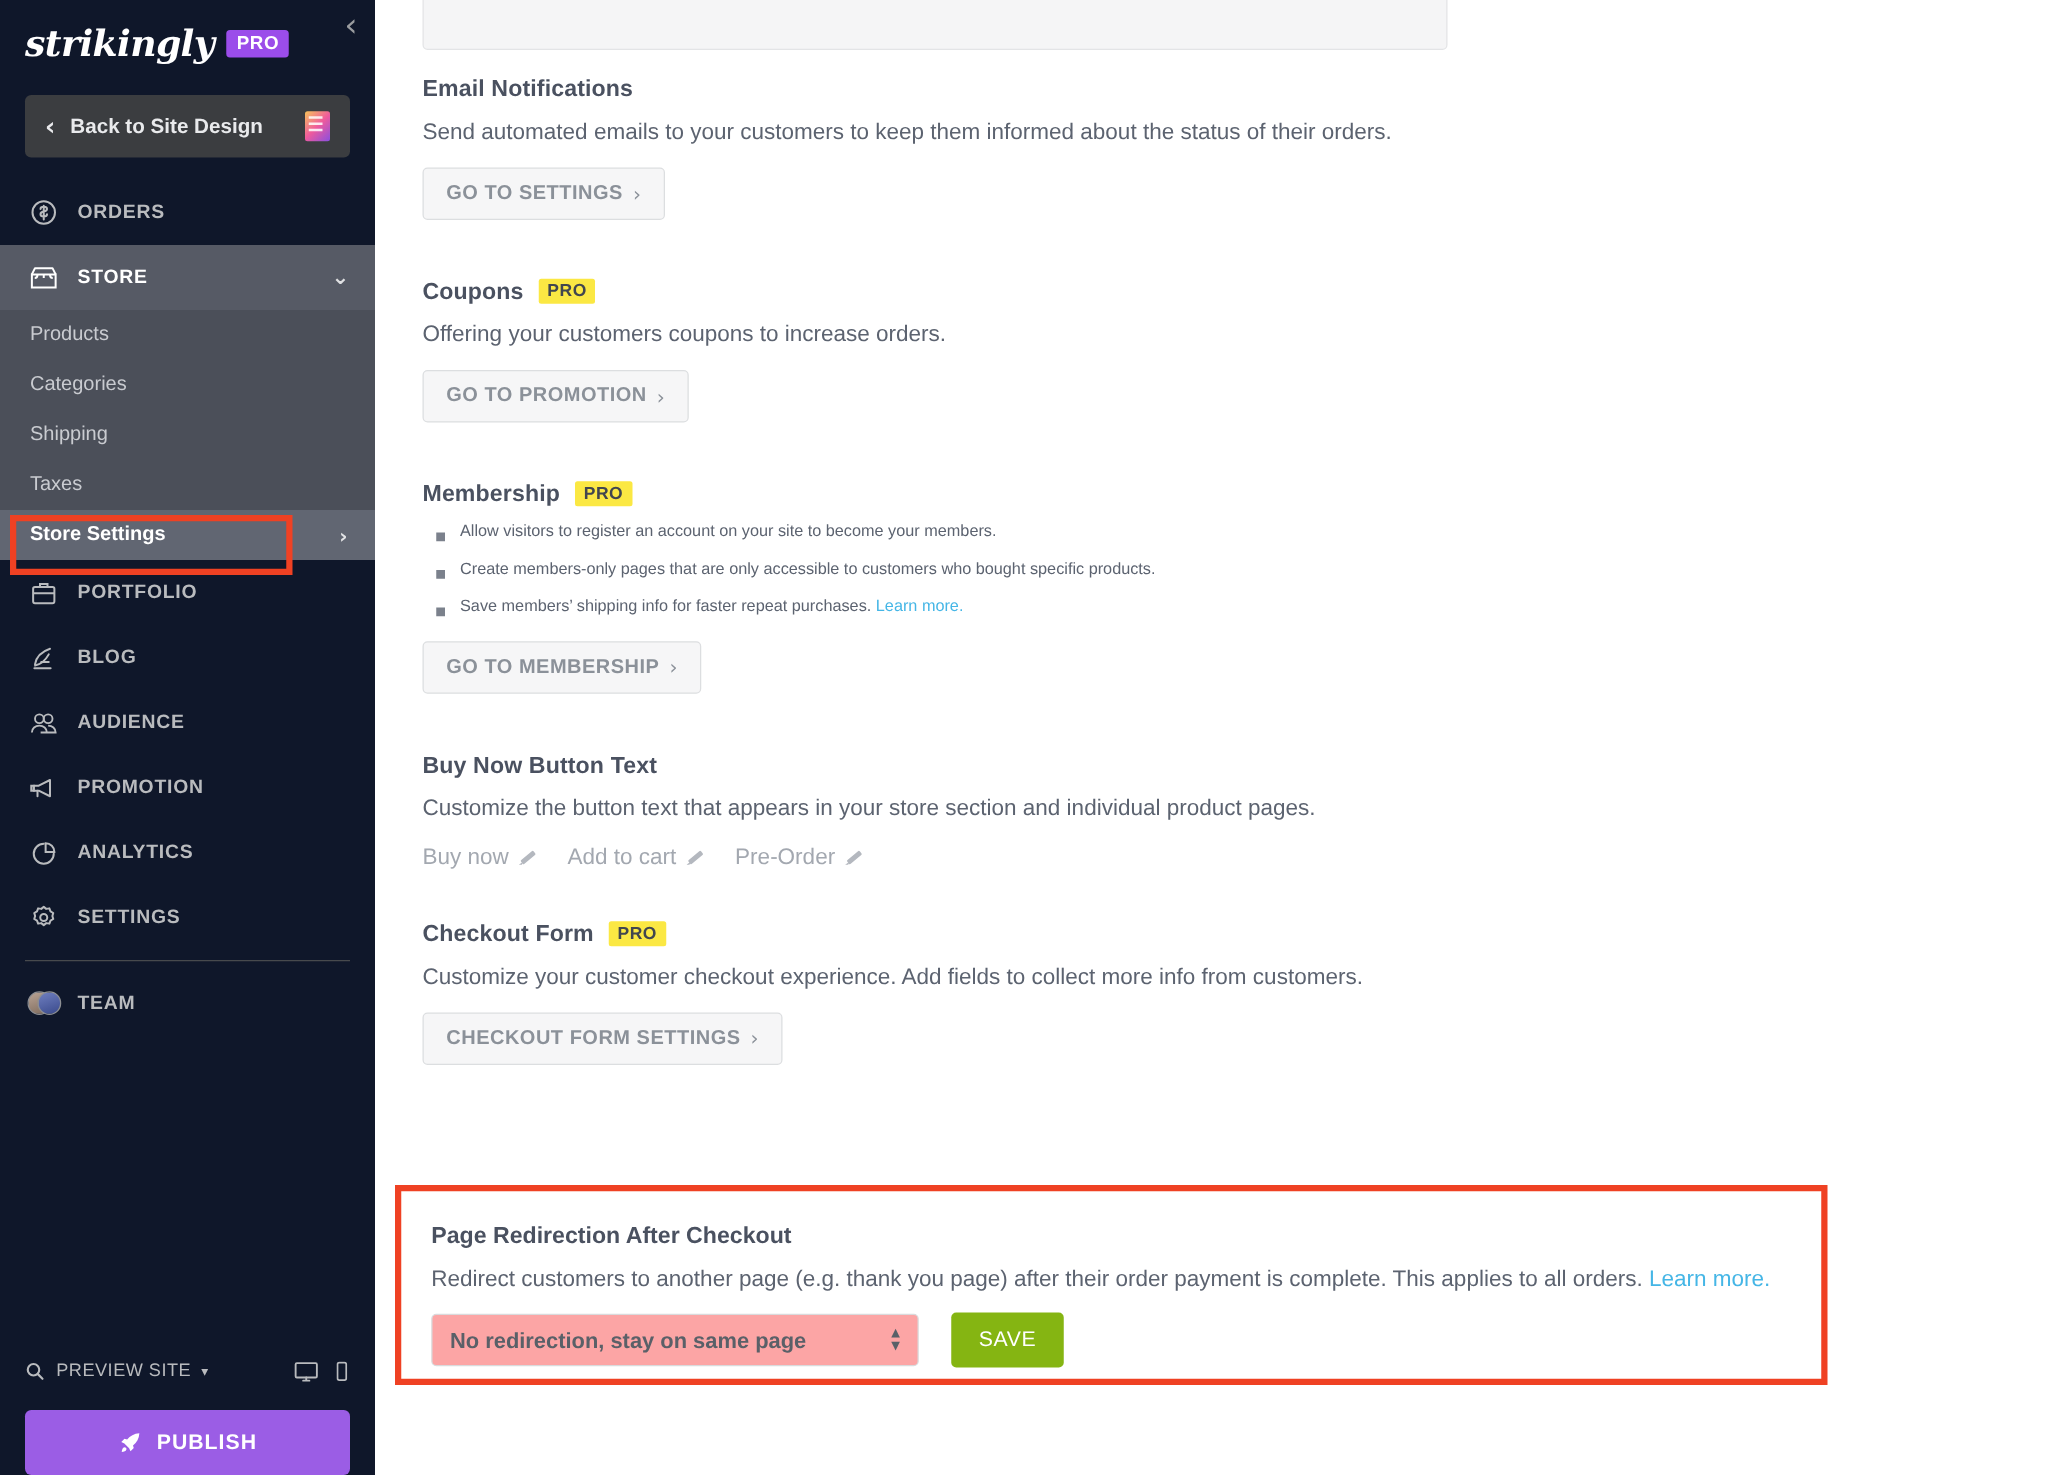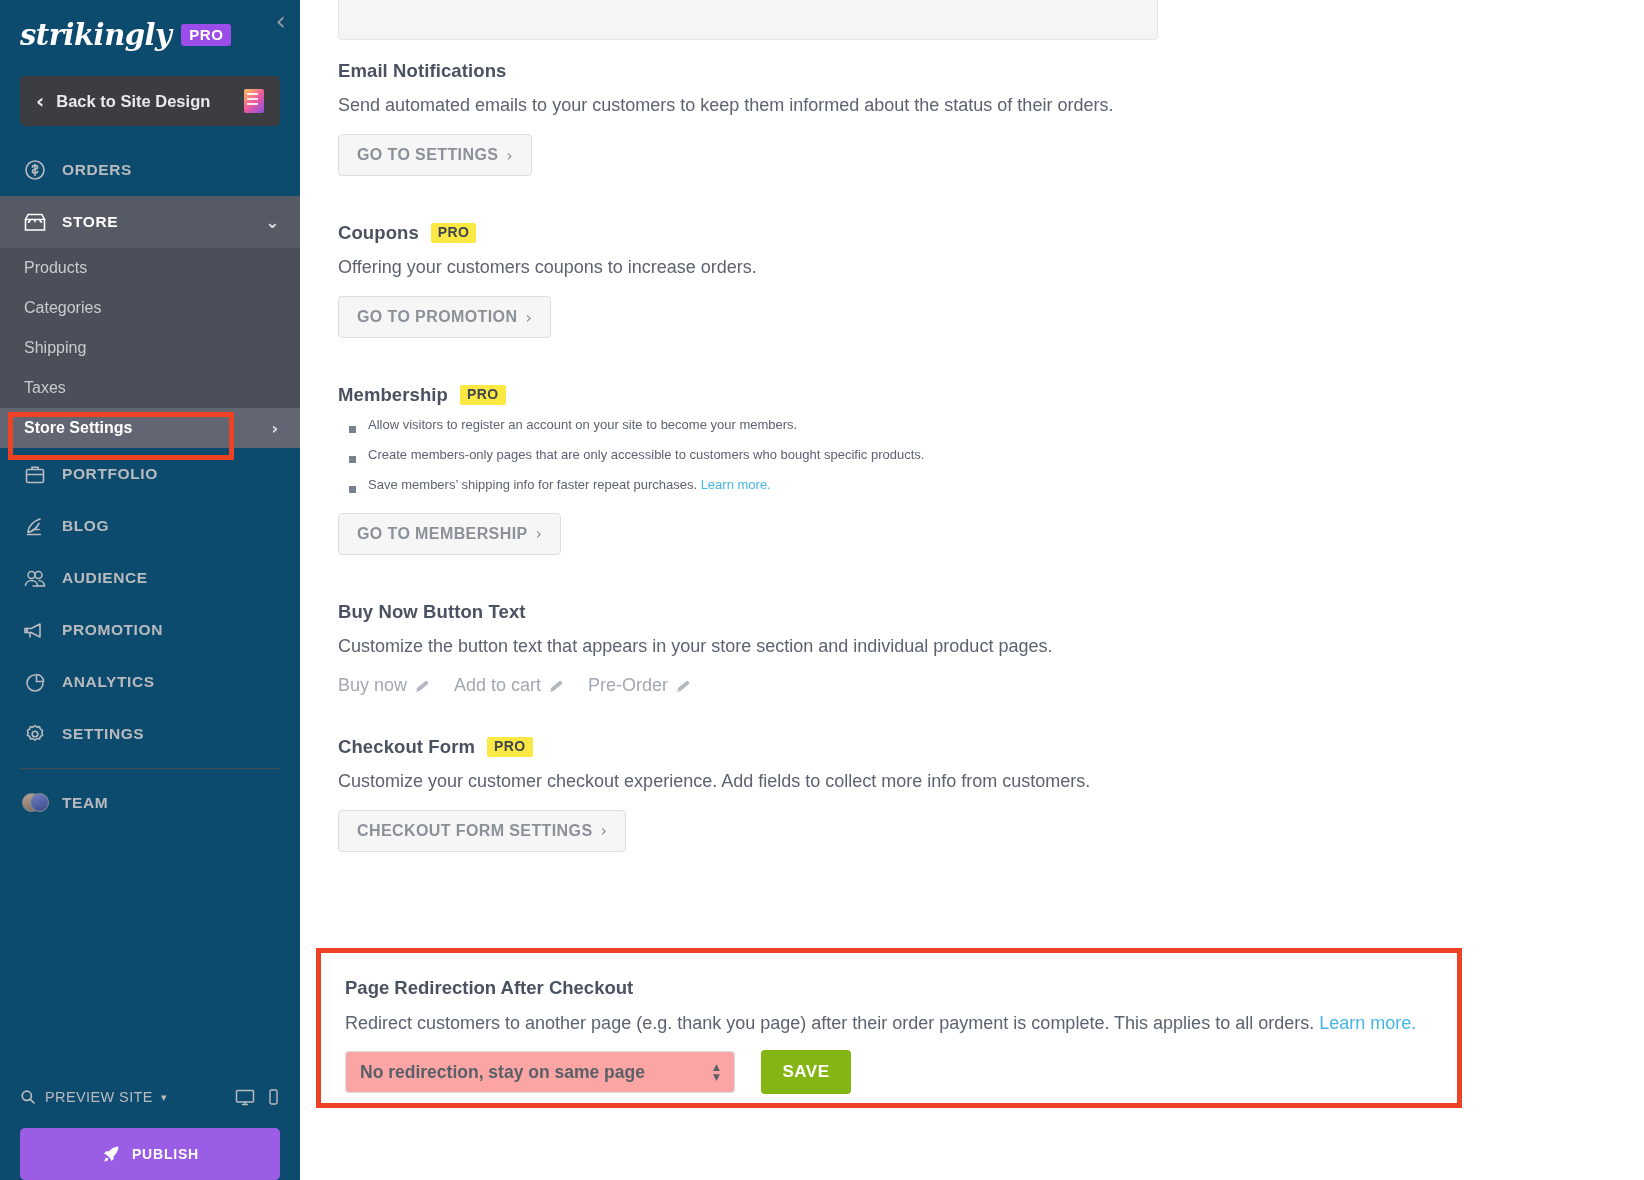--- a/index.html
+++ b/index.html
@@ -14,21 +14,21 @@
     background: #ffffff;
     position: relative;
   }
 
   
   .sidebar {
     position: absolute;
     left: 0; top: 0;
     width: 300px;
     height: 1180px;
-    background: #0c4a6e;
+    background: #0f172a;
     box-sizing: border-box;
     overflow: hidden;
   }
   .brand-row {
     display: flex;
     align-items: center;
     padding: 12px 16px 0 20px;
     height: 46px;
     position: relative;
   }
@@ -210,21 +210,21 @@
   .preview-row .device { margin-left: 14px; display:flex; }
   .publish-btn {
     margin: 12px 20px 0 20px;
     height: 52px;
     background: #9b5de5;
     border-radius: 5px;
     display: flex;
     align-items: center;
     justify-content: center;
     color: #ffffff;
-    font-size: 14px;
+    font-size: 17px;
     font-weight: bold;
     letter-spacing: 0.8px;
   }
   .publish-btn .rocket { margin-right: 12px; display:flex; }
 
   
   .main {
     position: absolute;
     left: 300px; top: 0;
     width: 1344px;
@@ -413,21 +413,21 @@
     font-family: "DejaVu Sans", sans-serif;
   }
   .save-btn {
     margin-left: 26px;
     width: 90px;
     height: 44px;
     background: #85b512;
     border-radius: 4px;
     color: #ffffff;
     font-size: 17px;
-    font-weight: bold;
+    font-weight: normal;
     letter-spacing: 0.5px;
     display: flex;
     align-items: center;
     justify-content: center;
   }
 </style>
 </head>
 <body>
 
 <div class="sidebar">

